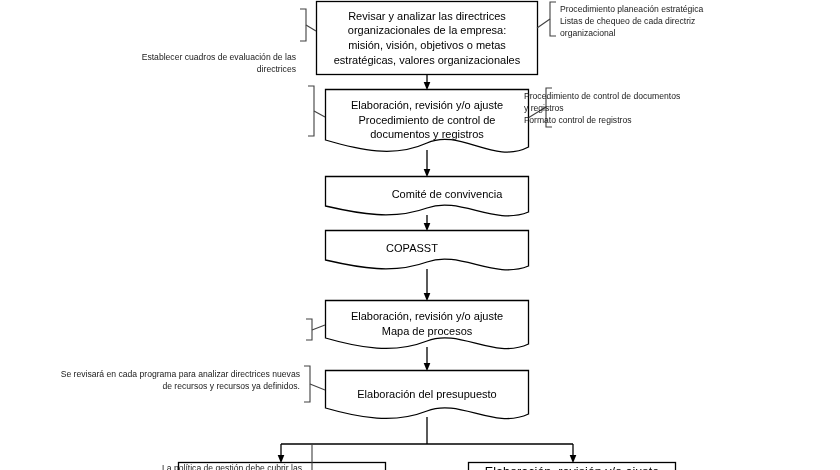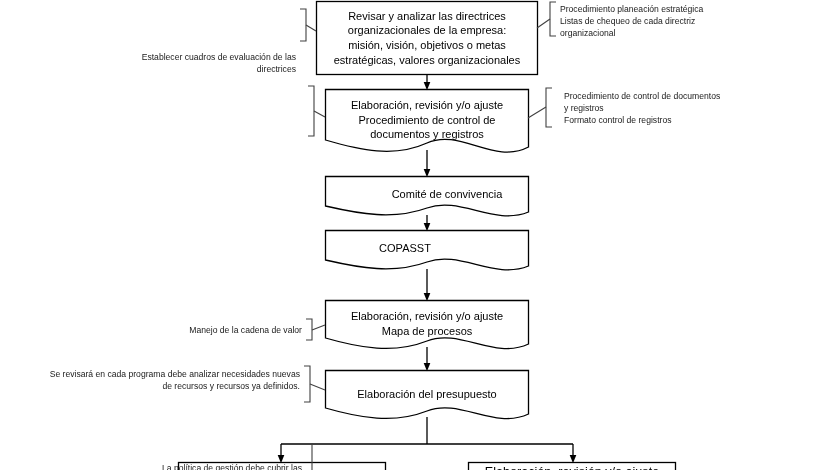--- a/index.html
+++ b/index.html
@@ -127,43 +127,42 @@
 organizacionales de la empresa:
 misión, visión, objetivos o metas
 estratégicas, valores organizacionales</div>
 
   <div class="node-text" style="left:325px; top:91px; width:204px; height:58px;">Elaboración, revisión y/o ajuste
 Procedimiento de control de
 documentos y registros</div>
 
   <div class="node-text" style="left:325px; top:178px; width:244px; height:32px;text-align:right;">Comité de convivencia</div>
 
-  <div class="node-text" style="left:307px; top:232px; width:196px; height:32px;">COPASST</div>
+  <div class="node-text" style="left:314px; top:232px; width:196px; height:32px;">COPASST</div>
 
   <div class="node-text" style="left:325px; top:303px; width:204px; height:42px;">Elaboración, revisión y/o ajuste
 Mapa de procesos</div>
 
   <div class="node-text" style="left:325px; top:373px; width:204px; height:42px;text-align:center;">Elaboración del presupuesto</div>
 
   <div class="node-text small" style="left:179px; top:464px; width:206px; height:22px;"></div>
 
   <div class="node-text small" style="left:469px; top:464px; width:206px; height:22px; align-items:flex-start;">Elaboración, revisión y/o ajuste</div>
 
   <div class="annot right-align" style="left:118px; top:15px; width:178px;margin-top:36px;">Establecer cuadros de evaluación de las
 directrices</div>
 
   <div class="annot left-align" style="left:560px; top:3px; width:230px;">Procedimiento planeación estratégica
 Listas de chequeo de cada directriz
 organizacional</div>
 
 
-  <div class="annot left-align" style="left:564px; top:90px; width:250px;">Procedimiento de control de documentos
+  <div class="annot left-align" style="left:524px; top:90px; width:250px;">Procedimiento de control de documentos
 y registros
 Formato control de registros</div>
 
-  <div class="annot right-align" style="left:160px; top:324px; width:142px;">Manejo de la cadena de valor</div>
 
-  <div class="annot right-align" style="left:30px; top:368px; width:270px;">Se revisará en cada programa debe analizar necesidades nuevas
+  <div class="annot right-align" style="left:30px; top:368px; width:270px;">Se revisará en cada programa para analizar directrices nuevas
 de recursos y recursos ya definidos.</div>
 
   <div class="annot right-align" style="left:8px; top:462px; width:294px;">La política de gestión debe cubrir las</div>
 
 </div>
 
 </body></html>

